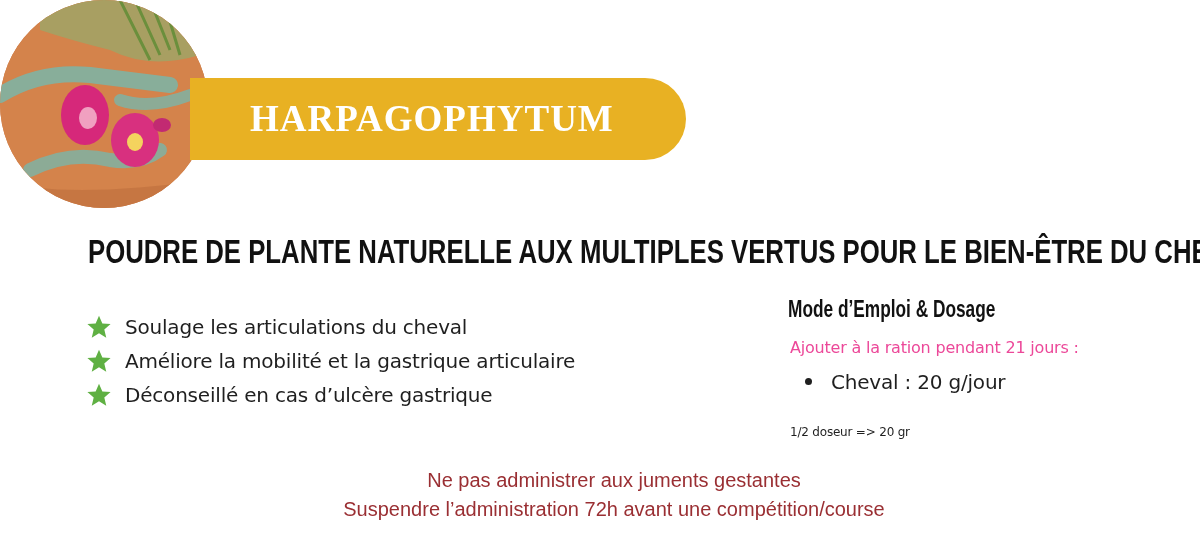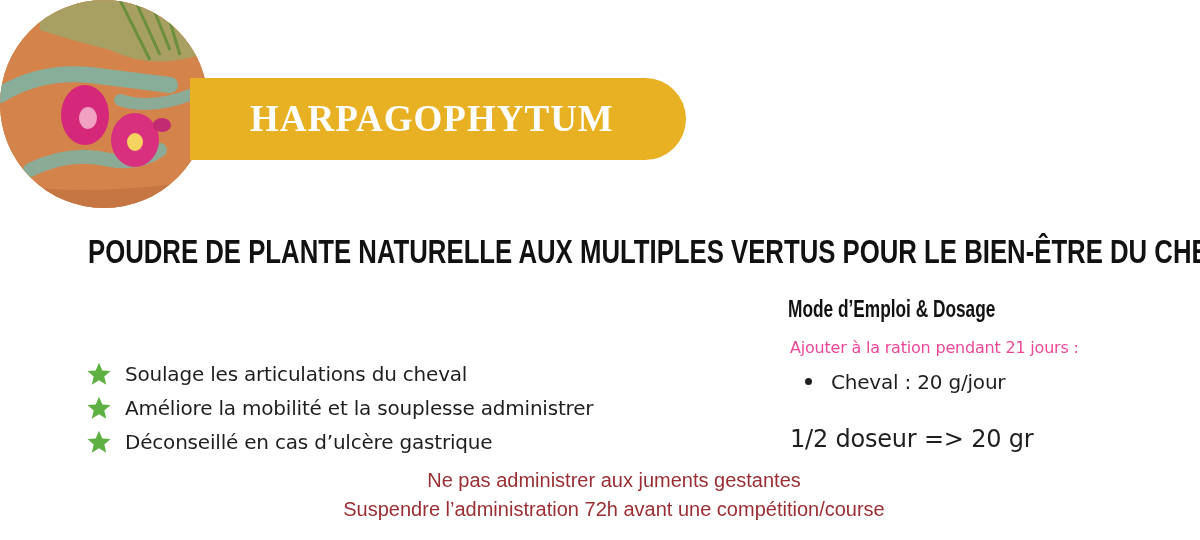--- a/index.html
+++ b/index.html
@@ -24,36 +24,36 @@
   .photo svg { width:100%; height:100%; display:block; }
 
   .subtitle {
     position:absolute; left:88px; top:228px; width:1030px;
     font-family:"Liberation Sans", sans-serif; font-weight:bold;
     font-size:33px; line-height:48px; color:#111111;
     transform:scaleX(0.78); transform-origin:left center;
     white-space:nowrap; letter-spacing:0px;
   }
 
-  .benefits { position:absolute; left:86px; top:310px; list-style:none;margin-top:47px; }
+  .benefits { position:absolute; left:86px; top:310px; list-style:none; }
   .benefits li { display:flex; align-items:center; height:34px; }
   .star { width:26px; height:26px; margin-right:13px; flex:0 0 26px; }
   .benefit-text { font-size:20px; color:#1f1f1f; font-family:"DejaVu Sans", sans-serif; font-weight:normal; letter-spacing:-0.2px; }
 
   .usage-title {
     position:absolute; left:788px; top:292px;
     font-family:"Liberation Sans", sans-serif; font-weight:bold;
     font-size:24px; line-height:34px; color:#111;
     transform:scaleX(0.72); transform-origin:left center; white-space:nowrap;
   }
   .usage-intro { position:absolute; left:790px; top:338px; font-size:16px; color:#ec4899; letter-spacing:-0.2px; }
   .dose-list { position:absolute; left:805px; top:367px; list-style:none; }
   .dose-list li { display:flex; align-items:center; height:29px; font-size:20px; color:#1f1f1f; letter-spacing:-0.2px; }
   .bullet { width:7px; height:7px; border-radius:50%; background:#1f1f1f; margin-right:19px; }
-  .doser { position:absolute; left:790px; top:425px; font-size:24px; color:#1f1f1f; letter-spacing:-0.2px; }
+  .doser { position:absolute; left:790px; top:425px; font-size:12px; color:#1f1f1f; letter-spacing:-0.2px; }
 
   .warnings { position:absolute; left:0; top:466px; width:1228px; text-align:center; }
   .warning { font-family:"Liberation Sans", sans-serif; font-size:20px; line-height:29px; color:#9a2f33; }
 </style>
 </head>
 <body>
 
 <div class="photo">
   <svg viewBox="0 0 208 208">
     <rect width="208" height="208" fill="#d4834b"></rect>
@@ -80,21 +80,21 @@
   <li>
     <svg class="star" viewBox="0 0 24 24">
         <path d="M12 1.5l3.1 7.2 7.6.6-5.8 5 1.8 7.6L12 17.8l-6.7 4.1 1.8-7.6-5.8-5 7.6-.6z" fill="#5fb043"></path>
       </svg>
     <span class="benefit-text">Soulage les articulations du cheval</span>
   </li>
   <li>
     <svg class="star" viewBox="0 0 24 24">
         <path d="M12 1.5l3.1 7.2 7.6.6-5.8 5 1.8 7.6L12 17.8l-6.7 4.1 1.8-7.6-5.8-5 7.6-.6z" fill="#5fb043"></path>
       </svg>
-    <span class="benefit-text">Améliore la mobilité et la souplesse administrer</span>
+    <span class="benefit-text">Améliore la mobilité et la gastrique articulaire</span>
   </li>
   <li>
     <svg class="star" viewBox="0 0 24 24">
         <path d="M12 1.5l3.1 7.2 7.6.6-5.8 5 1.8 7.6L12 17.8l-6.7 4.1 1.8-7.6-5.8-5 7.6-.6z" fill="#5fb043"></path>
       </svg>
     <span class="benefit-text">Déconseillé en cas d’ulcère gastrique</span>
   </li>
 </ul>
 
 <div class="usage-title">Mode d’Emploi &amp; Dosage</div>

